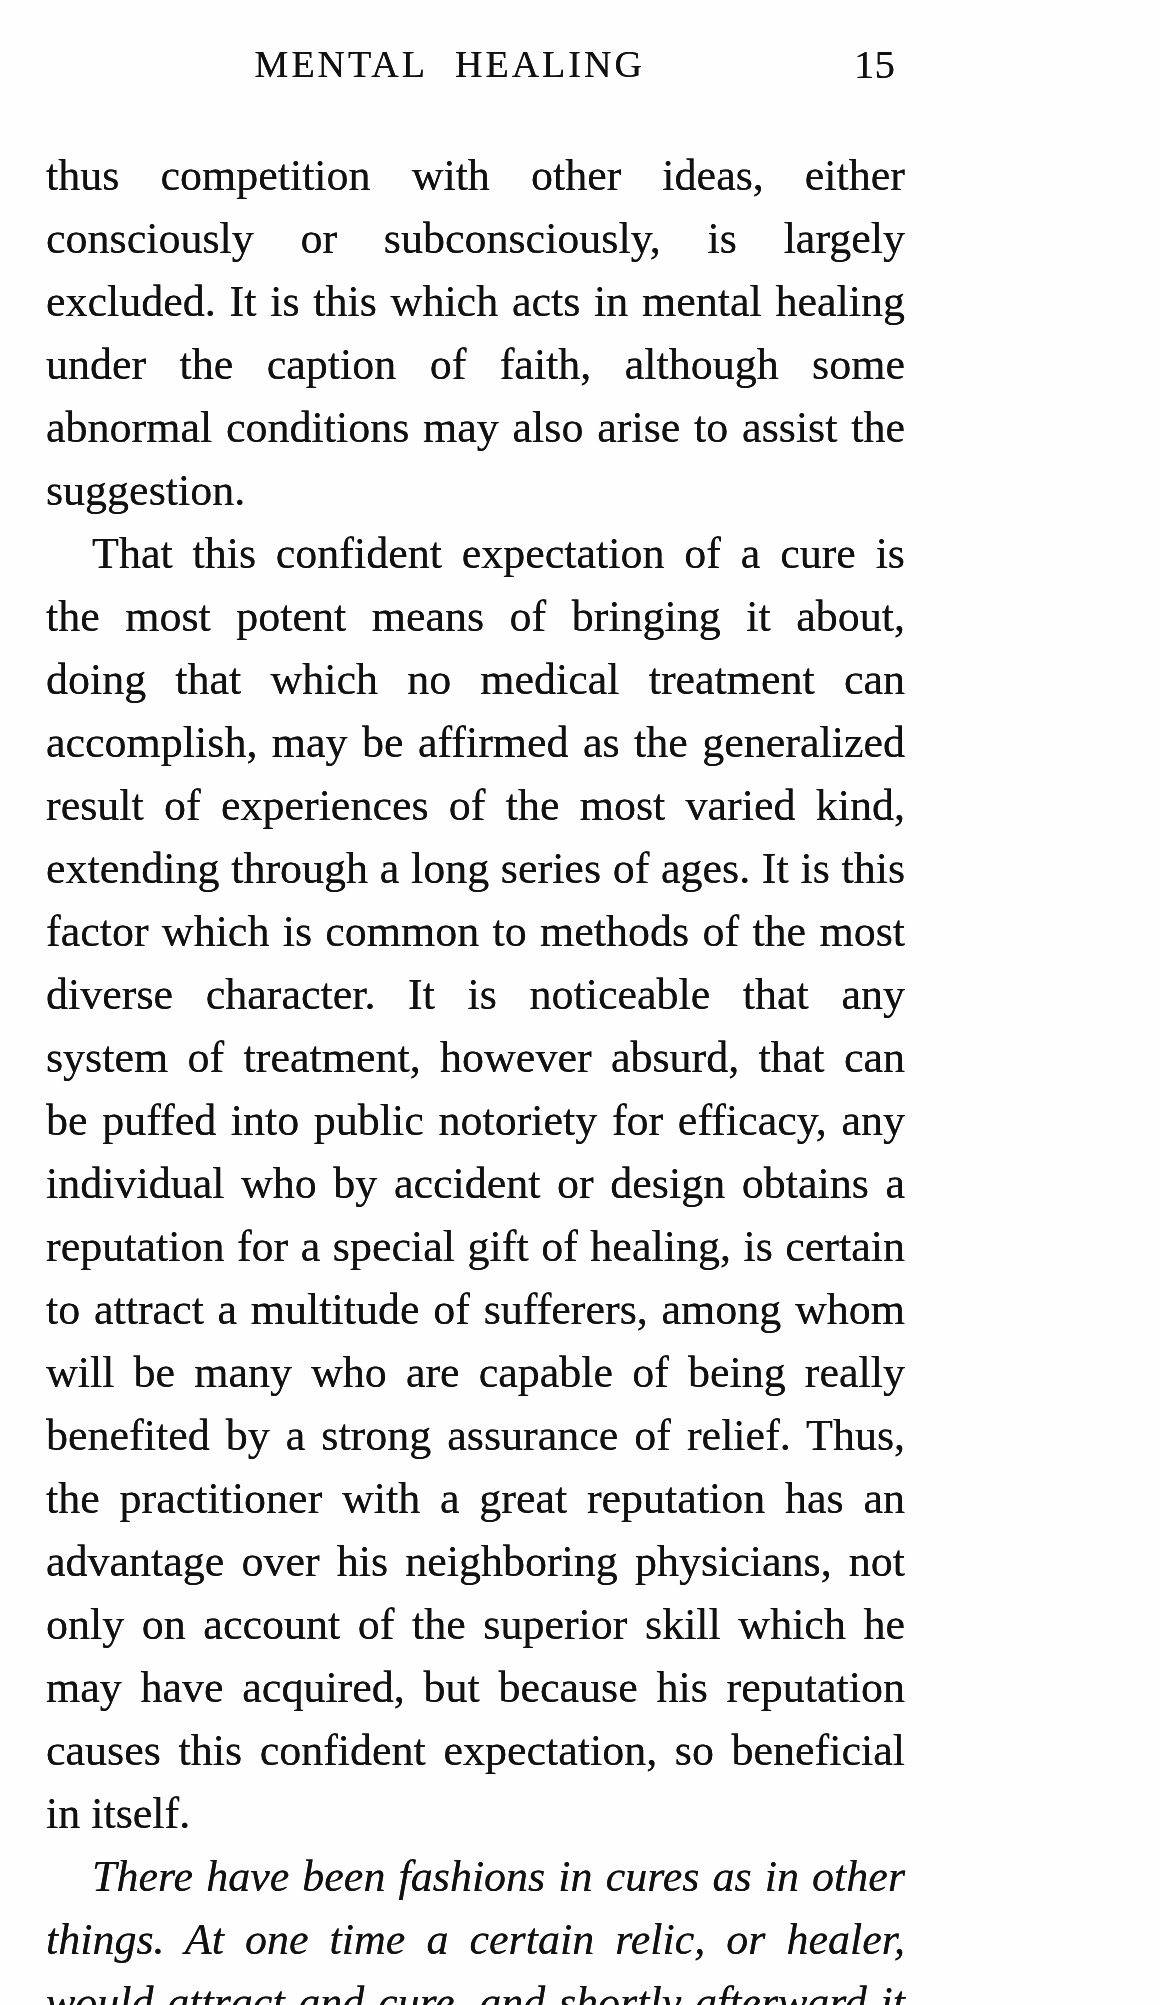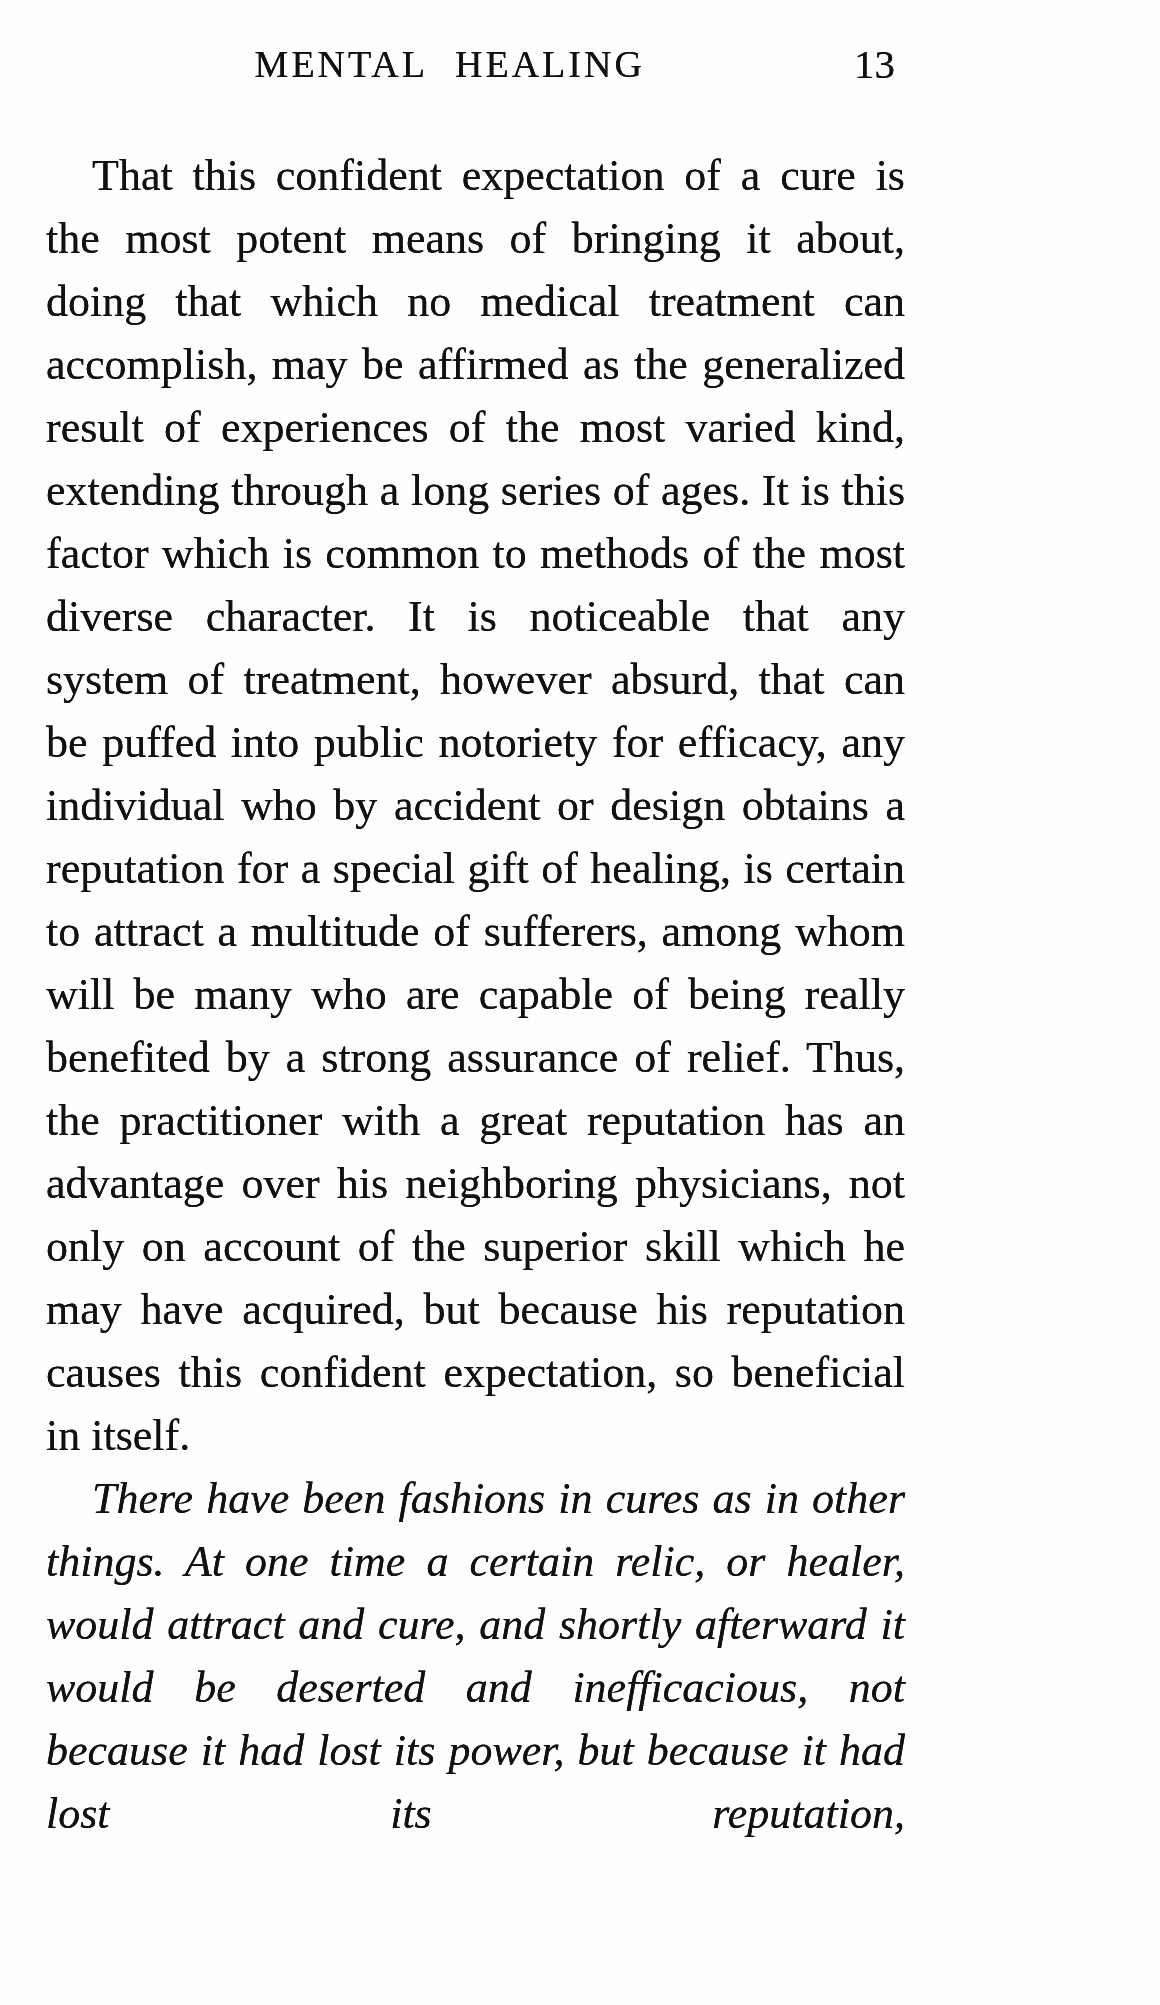--- a/index.html
+++ b/index.html
@@ -62,20 +62,21 @@
     text-align-last: justify;
     font-style: italic;
   }
 </style>
 </head>
 <body>
 
 <div class="page">
   <header class="page-header">
     <span class="header-title">MENTAL HEALING</span>
-    <span class="page-number">13</span>
+    <span class="page-number">15</span>
   </header>
 
   <main class="page-body">
+    <p class="para no-indent">thus competition with other ideas, either consciously or subconsciously, is largely excluded. It is this which acts in mental healing under the caption of faith, although some abnormal conditions may also arise to assist the suggestion.</p>
     <p class="para indent">That this confident expectation of a cure is the most potent means of bringing it about, doing that which no medical treatment can accomplish, may be affirmed as the generalized result of experiences of the most varied kind, extending through a long series of ages. It is this factor which is common to methods of the most diverse character. It is noticeable that any system of treatment, however absurd, that can be puffed into public notoriety for efficacy, any individual who by accident or design obtains a reputation for a special gift of healing, is certain to attract a multitude of sufferers, among whom will be many who are capable of being really benefited by a strong assurance of relief. Thus, the practitioner with a great reputation has an advantage over his neighboring physicians, not only on account of the superior skill which he may have acquired, but because his reputation causes this confident expectation, so beneficial in itself.</p>
     <p class="para indent justify-last">There have been fashions in cures as in other things. At one time a certain relic, or healer, would attract and cure, and shortly afterward it would be deserted and inefficacious, not because it had lost its power, but because it had lost its reputation,</p>
   </main>
 </div>
 
 </body></html>

